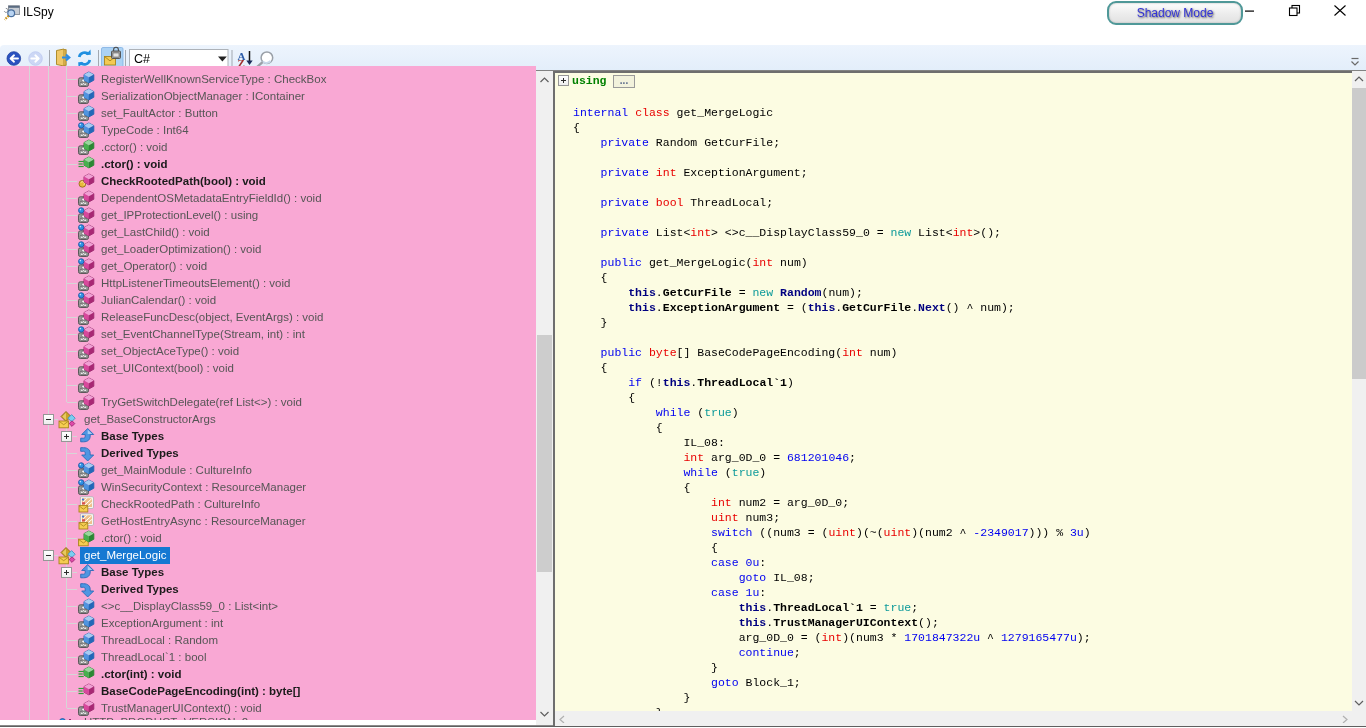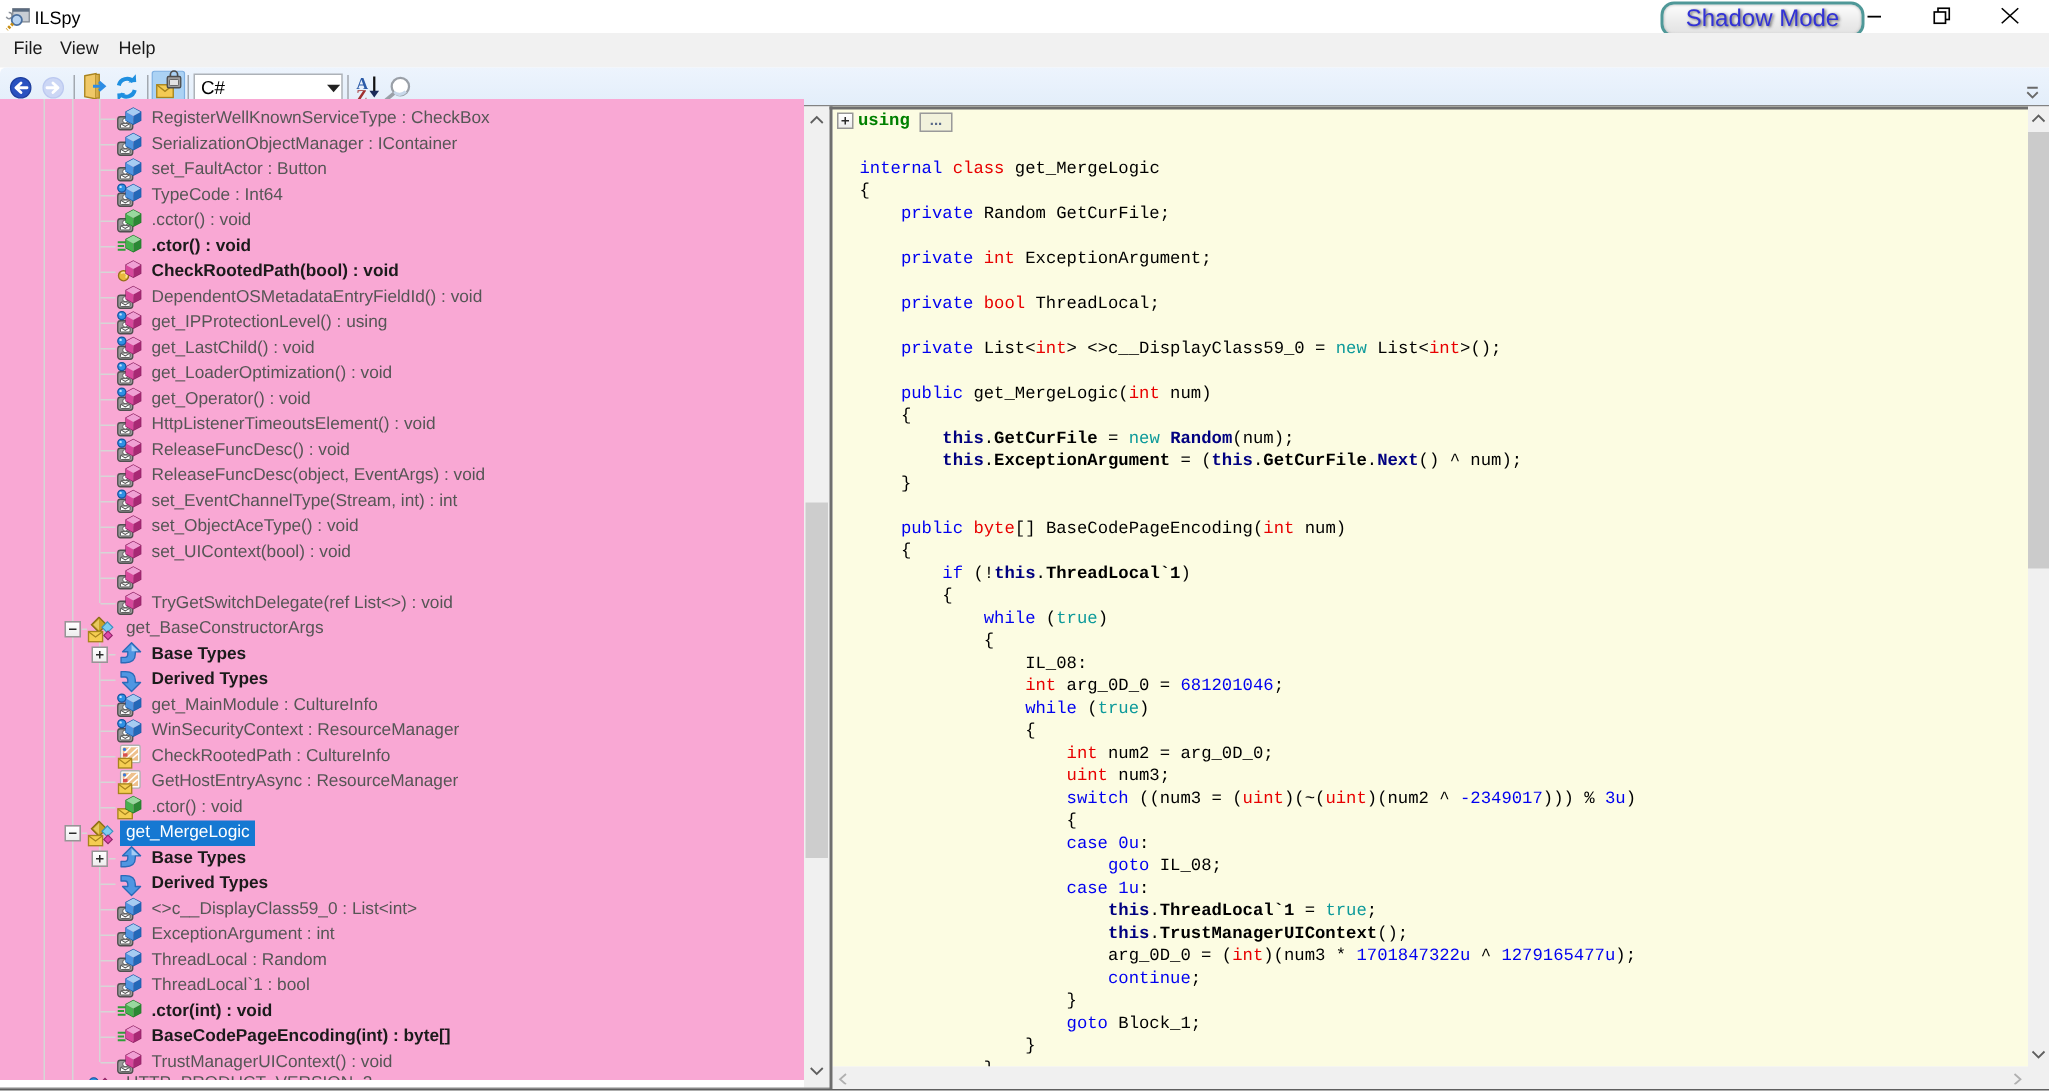--- a/index.html
+++ b/index.html
@@ -152,27 +152,22 @@
 <span class="abs" style="left:23px;top:5px;font-size:12px;color:#000000">ILSpy</span>
 
 <svg class="abs" style="left:1240px;top:0" width="126" height="22" viewBox="0 0 126 22">
 <rect x="5" y="10.5" width="9" height="1.2" fill="#000"></rect>
 <rect x="52" y="5.5" width="7.5" height="7.5" fill="none" stroke="#000" stroke-width="1.1"></rect>
 <rect x="49.5" y="8" width="7.5" height="7.5" fill="#fff" stroke="#000" stroke-width="1.1"></rect>
 <path d="M94.5 5.5 L105.5 15.5 M105.5 5.5 L94.5 15.5" stroke="#000" stroke-width="1.1" fill="none"></path>
 </svg>
 
 <div class="abs" style="left:1107px;top:1px;width:136px;height:24px;border:2px solid #4f9898;border-radius:9px;background:linear-gradient(180deg,#fdfdfd,#ebebeb 60%,#e2e2e2);box-shadow:inset 0 0 2px #aaa;text-align:center">
-<span style="font-size:16px;line-height:20px;color:#3232d6;text-shadow:1px 1px 2px rgba(60,60,60,0.8)">Shadow Mode</span></div>
-
-<div id="menubar">
-<span style="left:9px">File</span>
-      <span style="left:40px">View</span>
-      <span style="left:79px">Help</span>
-</div>
+<span style="font-size:12px;line-height:20px;color:#3232d6;text-shadow:1px 1px 2px rgba(60,60,60,0.8)">Shadow Mode</span></div>
+
 
 <div id="toolbar">
 <svg class="abs" style="left:0;top:0" width="300" height="25" viewBox="0 0 300 25">
 
 <circle cx="13.8" cy="13.5" r="6.8" fill="#2a52c0" stroke="#1e3f9e" stroke-width="0.8"></circle>
 <path d="M18 13.5 H11.2 M14 10.3 L10.6 13.5 L14 16.7" stroke="#fff" stroke-width="1.9" fill="none" stroke-linecap="round" stroke-linejoin="round"></path>
 
 <circle cx="35.5" cy="13.5" r="6.8" fill="#ccd7f5" stroke="#bcc9f0" stroke-width="0.8"></circle>
 <path d="M31.3 13.5 H38.1 M35.3 10.3 L38.7 13.5 L35.3 16.7" stroke="#fff" stroke-width="1.9" fill="none" stroke-linecap="round" stroke-linejoin="round"></path>
 
@@ -310,21 +305,21 @@
         <use href="#i-methd"></use>
       </svg>
 <div class="row" style="left:101px;top:192px">get_Operator() : void</div>
 <svg class="ic" style="left:78px;top:209px" width="17" height="17" viewBox="0 0 17 17">
         <use href="#i-meth"></use>
       </svg>
 <div class="row" style="left:101px;top:209px">HttpListenerTimeoutsElement() : void</div>
 <svg class="ic" style="left:78px;top:226px" width="17" height="17" viewBox="0 0 17 17">
         <use href="#i-methd"></use>
       </svg>
-<div class="row" style="left:101px;top:226px">ReleaseFuncDesc() : void</div>
+<div class="row" style="left:101px;top:226px">JulianCalendar() : void</div>
 <svg class="ic" style="left:78px;top:243px" width="17" height="17" viewBox="0 0 17 17">
         <use href="#i-meth"></use>
       </svg>
 <div class="row" style="left:101px;top:243px">ReleaseFuncDesc(object, EventArgs) : void</div>
 <svg class="ic" style="left:78px;top:260px" width="17" height="17" viewBox="0 0 17 17">
         <use href="#i-methd"></use>
       </svg>
 <div class="row" style="left:101px;top:260px">set_EventChannelType(Stream, int) : int</div>
 <svg class="ic" style="left:78px;top:277px" width="17" height="17" viewBox="0 0 17 17">
         <use href="#i-meth"></use>

